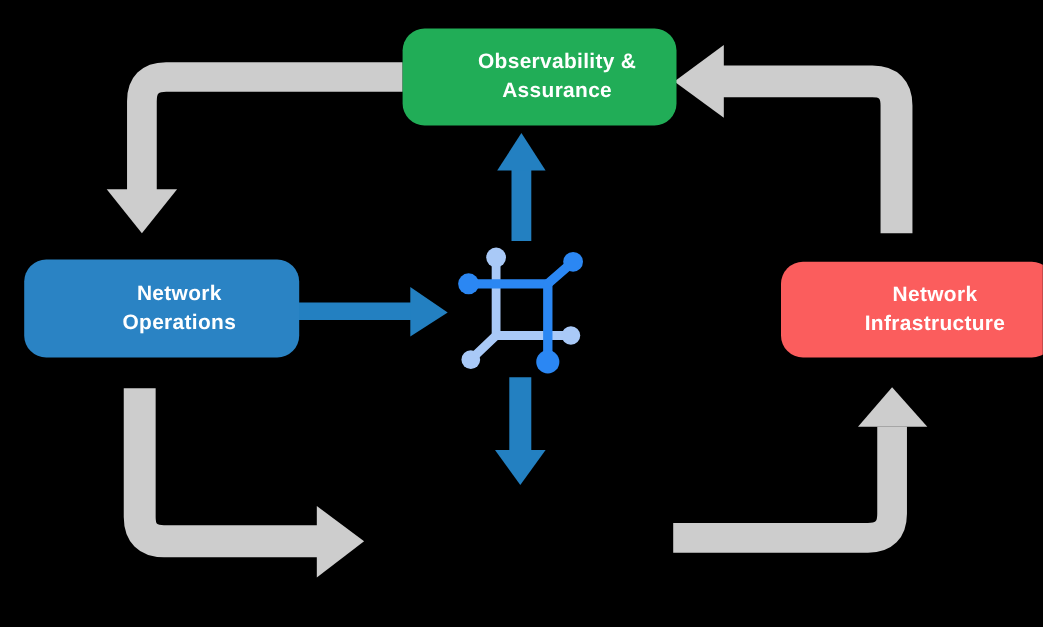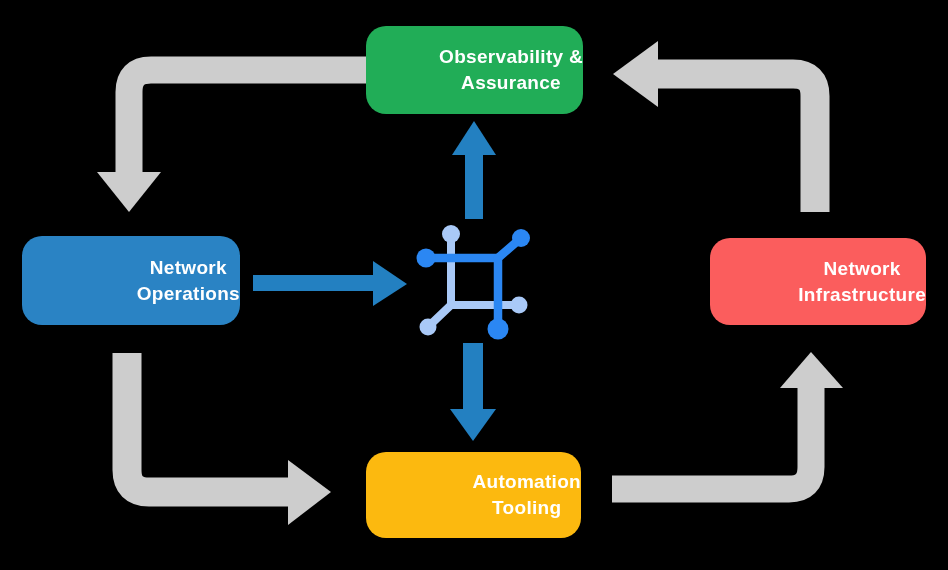--- a/index.html
+++ b/index.html
@@ -8,28 +8,29 @@
     background:#000000;
     font-family:"Liberation Sans", sans-serif;
     position:relative;
     overflow:hidden;
   }
   .stage{position:absolute;inset:0;width:948px;height:570px;}
   .arrows-layer{position:absolute;left:0;top:0;pointer-events:none;}
   .node{
     position:absolute;
     border-radius:20px;
-    display:flex;align-items:center;justify-content:flex-end;
+    display:flex;align-items:center;justify-content:center;
     text-align:center;
     color:#ffffff;
     font-size:19px;
     font-weight:700;
     letter-spacing:0.3px;
     line-height:1.35;
     white-space:pre-line;
+    padding-left:32px;
   }
   .node-observability{left:366px;top:26px;width:217px;height:88px;}
   .node-operations{left:22px;top:236px;width:218px;height:89px;}
   .node-infrastructure{left:710px;top:238px;width:216px;height:87px;}
   .node-automation{left:366px;top:452px;width:215px;height:86px;}
 </style>
 </head>
 <body>
 
 <div class="stage">
@@ -97,18 +98,14 @@
   <div class="node node-operations" style="background: rgb(42, 131, 196);">
     <span>Network
 Operations</span>
   </div>
 
   <div class="node node-infrastructure" style="background: rgb(251, 93, 93);">
     <span>Network
 Infrastructure</span>
   </div>
 
-  <div class="node node-automation" style="background: rgb(252, 185, 15);">
-    <span>Automation
-Tooling</span>
-  </div>
 
 </div>
 
 </body></html>

